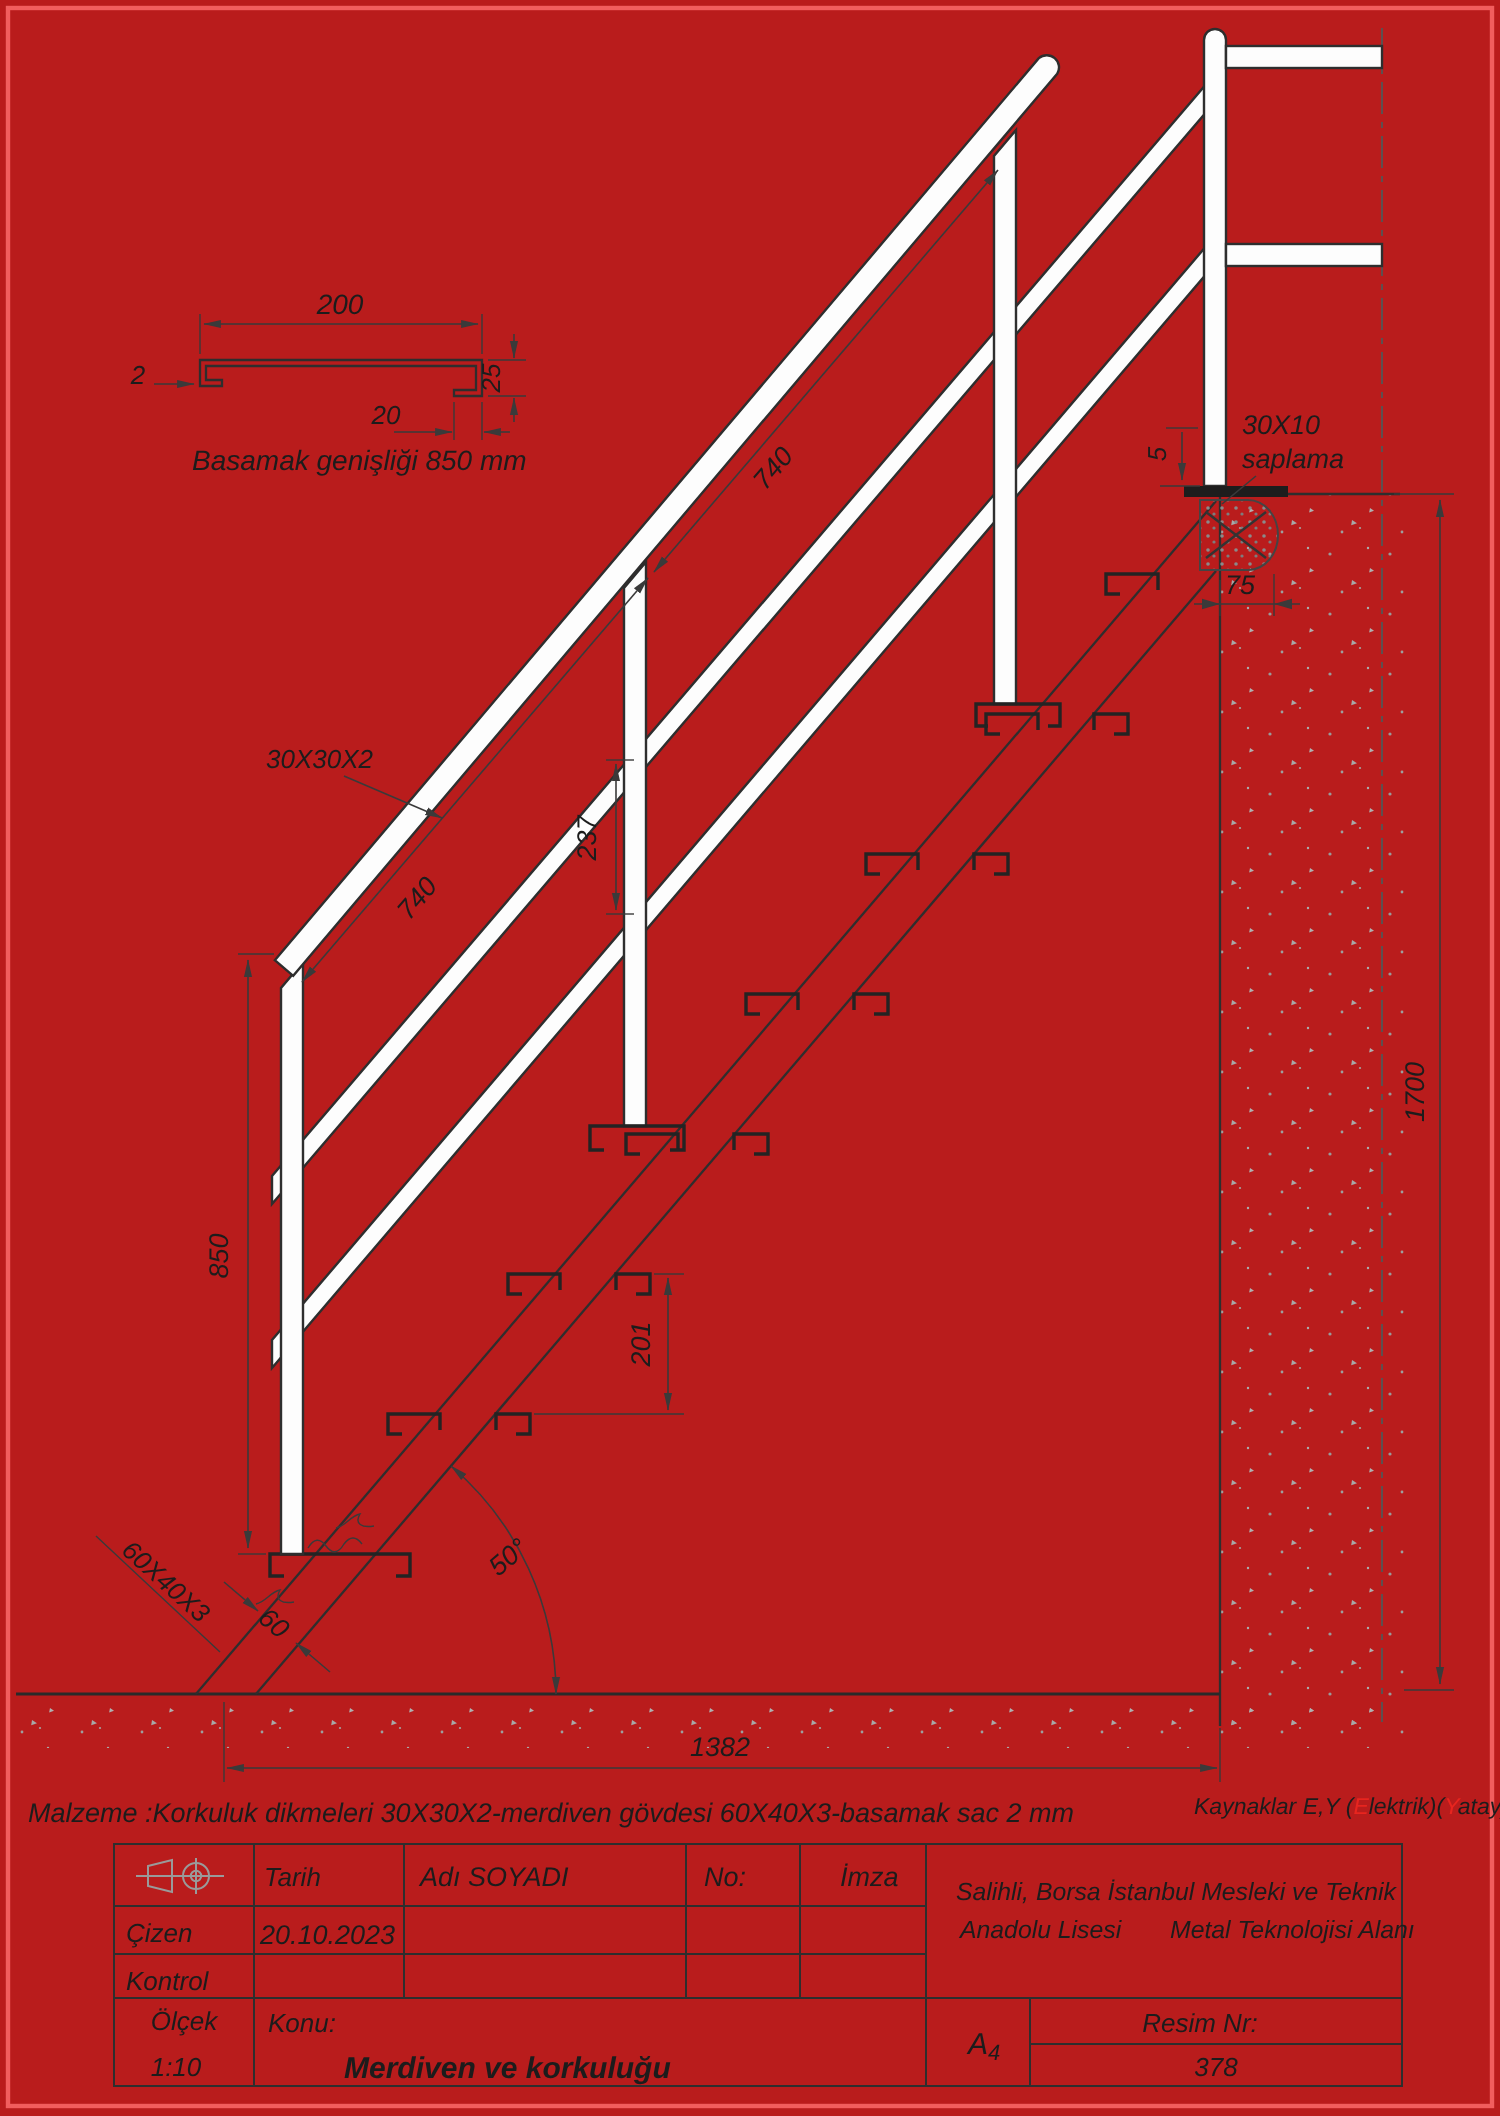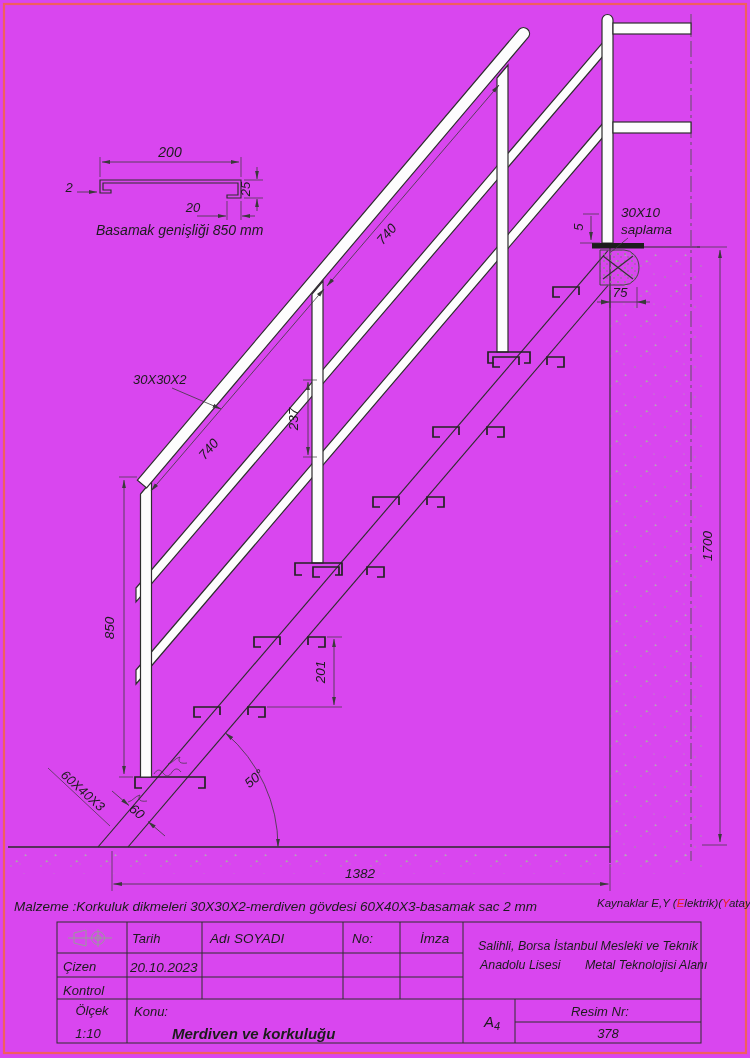--- a/index.html
+++ b/index.html
@@ -1,16 +1,16 @@
 <!DOCTYPE html>
 <html><head>
 <meta charset="utf-8">
 <style>
   html,body{margin:0;padding:0;background:#ffffff;}
-  .page{position:relative;width:750px;height:1058px;background:#d946ef;overflow:hidden;}
+  .page{position:relative;width:750px;height:1058px;background:#b91c1c;overflow:hidden;}
   svg{position:absolute;left:0;top:0;}
   .t{font-family:"Liberation Sans",sans-serif;font-style:italic;fill:#1c1c1c;}
   .s11{font-size:11.5px}.s12{font-size:12.4px}.s13{font-size:13px}.s135{font-size:13.5px}
   .s14{font-size:14px}.s15{font-size:15px}.b{font-weight:bold}
   .ln{stroke:#2e2e2e;stroke-width:1.15;fill:none}
   .ln2{stroke:#232323;stroke-width:1.7;fill:none}
   .wh{fill:#fdfdfd;stroke:#2e2e2e;stroke-width:1.2}
   .dl{stroke:#3a3a3a;stroke-width:0.8;fill:none}
   .xl{stroke:#3a3a3a;stroke-width:0.7;fill:none}
   .tb{stroke:#2e2e2e;stroke-width:1;fill:none}

